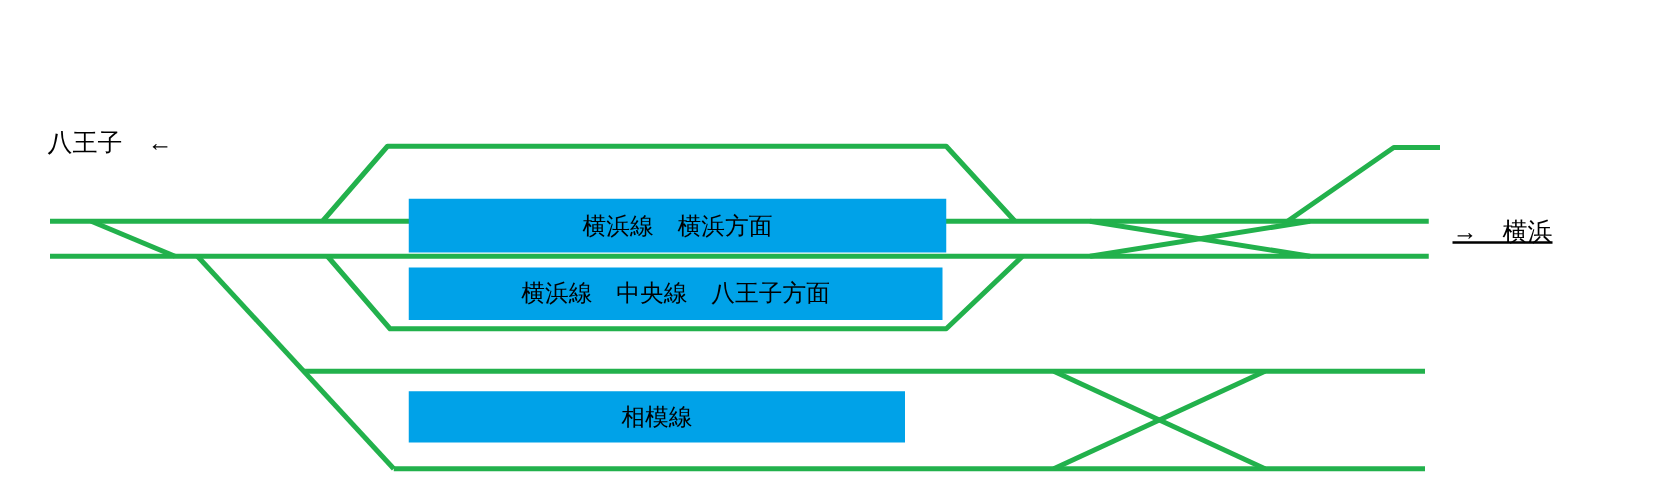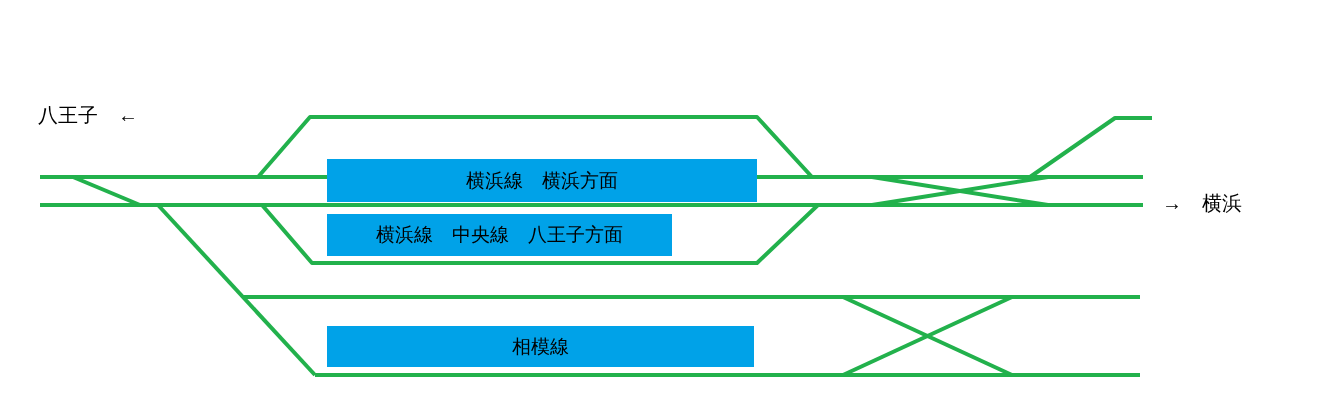--- a/index.html
+++ b/index.html
@@ -35,26 +35,26 @@
   }
   .station-label {
     position: absolute;
     font-size: 20px;
     line-height: 22px;
     color: var(--text-color, #000);
     white-space: pre;
   }
   
   #pf1 { left: 327px; top: 123px; width: 430px; height: 43px; margin-top: 36px; }
-  #pf2 { left: 327px; top: 214px; width: 345px; height: 42px; }
-  #pf3 { left: 327px; top: 326px; width: 427px; height: 41px; }
+  #pf2 { left: 327px; top: 214px; width: 427px; height: 42px; }
+  #pf3 { left: 327px; top: 313px; width: 397px; height: 41px; }
   
   #lbl-hachioji  { left: 38px;   top: 104px; }
   #lbl-depot     { left: 1162px; top: 105px; }
-  #lbl-yokohama  { left: 1162px; top: 192px; }
+  #lbl-yokohama  { left: 1162px; top: 175px; text-decoration: underline; }
   #lbl-chigasaki { left: 1162px; top: 329px; }
 </style>
 </head>
 <body>
 
 <div class="canvas">
 
   <svg class="track-svg" width="1330" height="400" viewBox="0 0 1330 400" xmlns="http://www.w3.org/2000/svg">
       <polyline points="40,177 1143,177" fill="none" stroke="#22B14C" stroke-width="4" stroke-linejoin="round"></polyline>
       <polyline points="40,205 1143,205" fill="none" stroke="#22B14C" stroke-width="4" stroke-linejoin="round"></polyline>

